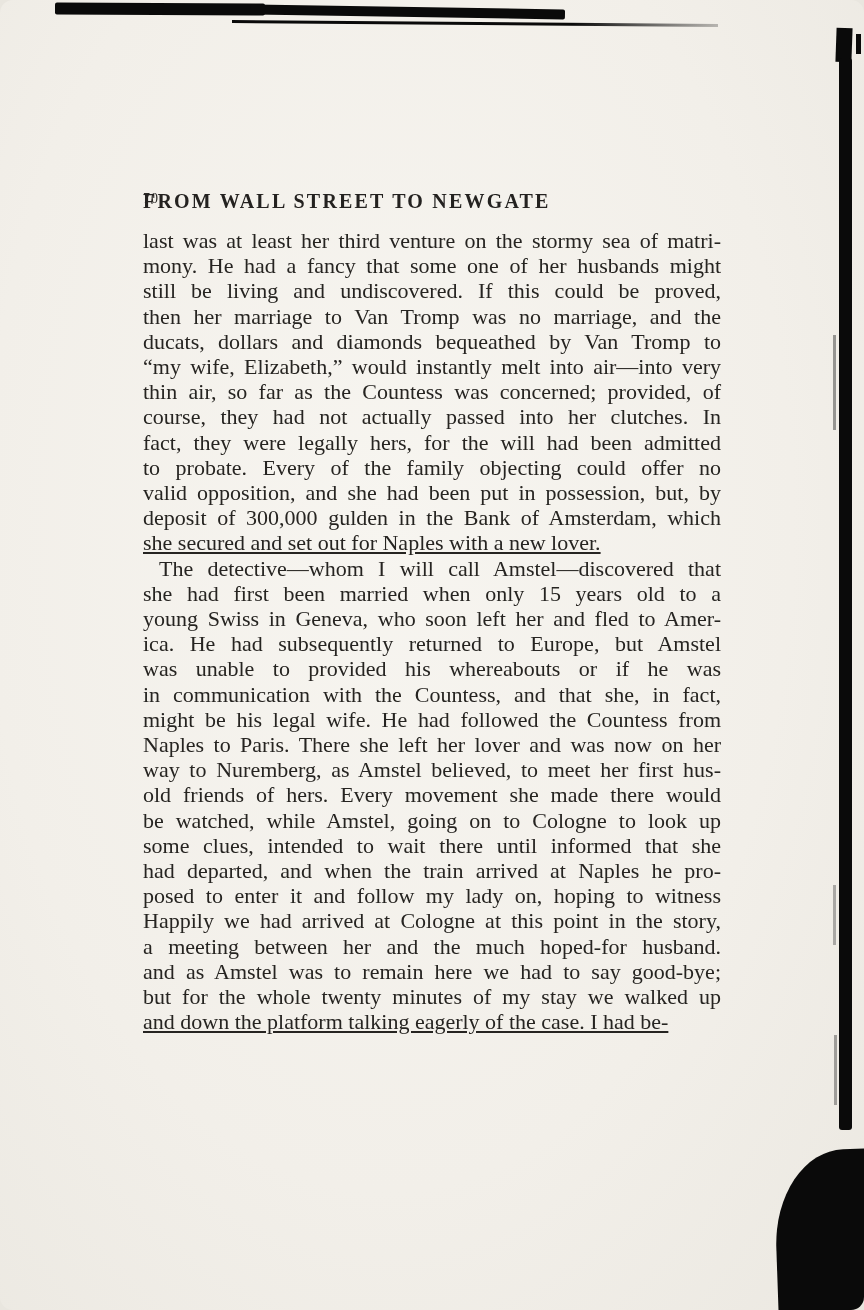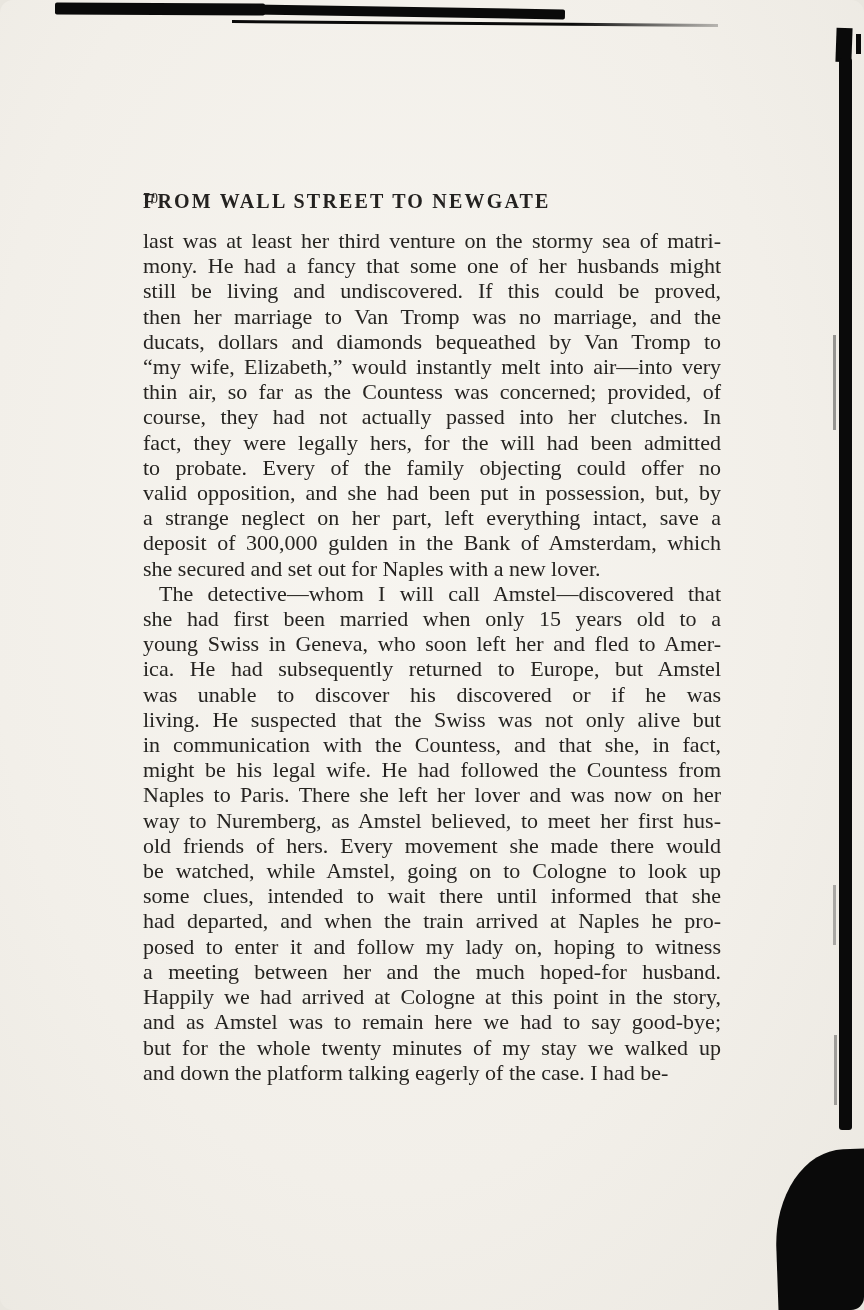--- a/index.html
+++ b/index.html
@@ -58,21 +58,21 @@
     left: 143px; top: 228px; width: 578px;
     font-size: 22px;
     line-height: 25.2px;
     color: #262421;
   }
   .line {
     text-align: justify;
     text-align-last: justify;
     min-height: 25.2px;
   }
-  .line.last { text-align-last: left; }
+  .line.last { text-align-last: left; text-decoration: underline; }
   .line.indent { text-indent: 16px; }
 </style>
 </head>
 <body>
 
 <div class="page">
 
   <div class="artifact art-top-a"></div>
   <div class="artifact art-top-b"></div>
   <div class="artifact art-top-line"></div>
@@ -95,41 +95,39 @@
         <div class="line">mony.   He had a fancy that some one of her husbands might</div>
         <div class="line">still  be  living  and  undiscovered.   If  this  could  be  proved,</div>
         <div class="line">then  her  marriage  to  Van Tromp  was  no  marriage,  and  the</div>
         <div class="line">ducats,  dollars  and  diamonds  bequeathed  by  Van Tromp  to</div>
         <div class="line">“my wife, Elizabeth,” would instantly melt into air—into very</div>
         <div class="line">thin air,  so far as  the  Countess  was  concerned;  provided,  of</div>
         <div class="line">course,  they  had  not  actually  passed  into  her  clutches.   In</div>
         <div class="line">fact,  they  were  legally  hers,  for  the  will  had  been  admitted</div>
         <div class="line">to  probate.   Every  of  the  family  objecting  could  offer  no</div>
         <div class="line">valid  opposition,  and  she  had  been  put in  possession,  but, by</div>
-        <div class="line">a  strange  neglect  on  her  part,  left  everything  intact,  save  a</div>
         <div class="line">deposit  of  300,000  gulden  in  the  Bank  of  Amsterdam,  which</div>
         <div class="line last">she secured and set out for Naples with a new lover.</div>
       </div>
       <div class="paragraph">
         <div class="line indent">The detective—whom I will call Amstel—discovered  that</div>
         <div class="line">she  had  first  been  married  when  only  15  years  old  to  a</div>
         <div class="line">young Swiss in Geneva, who soon left her and fled to Amer-</div>
         <div class="line">ica.   He  had  subsequently  returned  to  Europe,  but  Amstel</div>
-        <div class="line">was  unable  to  discover  his  discovered   or  if  he  was</div>
-        <div class="line">living.   He  suspected  that  the  Swiss  was  not  only  alive  but</div>
+        <div class="line">was  unable  to  provided  his  whereabouts   or  if  he  was</div>
         <div class="line">in  communication  with  the  Countess,  and  that  she,  in  fact,</div>
         <div class="line">might be his legal wife.   He  had  followed  the  Countess from</div>
         <div class="line">Naples to Paris.   There she left her lover and was now on her</div>
         <div class="line">way  to  Nuremberg,  as  Amstel  believed,  to  meet  her  first  hus-</div>
         <div class="line">old  friends  of  hers.   Every  movement  she  made  there  would</div>
         <div class="line">be  watched,  while  Amstel,  going  on  to  Cologne  to  look  up</div>
         <div class="line">some  clues,  intended  to  wait  there  until  informed  that  she</div>
         <div class="line">had  departed,  and  when  the  train  arrived  at  Naples  he  pro-</div>
         <div class="line">posed  to  enter  it  and  follow  my  lady  on,  hoping  to  witness</div>
+        <div class="line">Happily we had arrived at Cologne at this point in the story,</div>
         <div class="line">a  meeting  between  her  and  the  much  hoped-for  husband.</div>
-        <div class="line">Happily we had arrived at Cologne at this point in the story,</div>
         <div class="line">and as Amstel was to remain here we had to say good-bye;</div>
         <div class="line">but for the whole twenty minutes of my stay we walked up</div>
         <div class="line last">and down the platform talking eagerly of the case.  I had be-</div>
       </div>
     </div>
 
 </div>
 
 </body></html>

